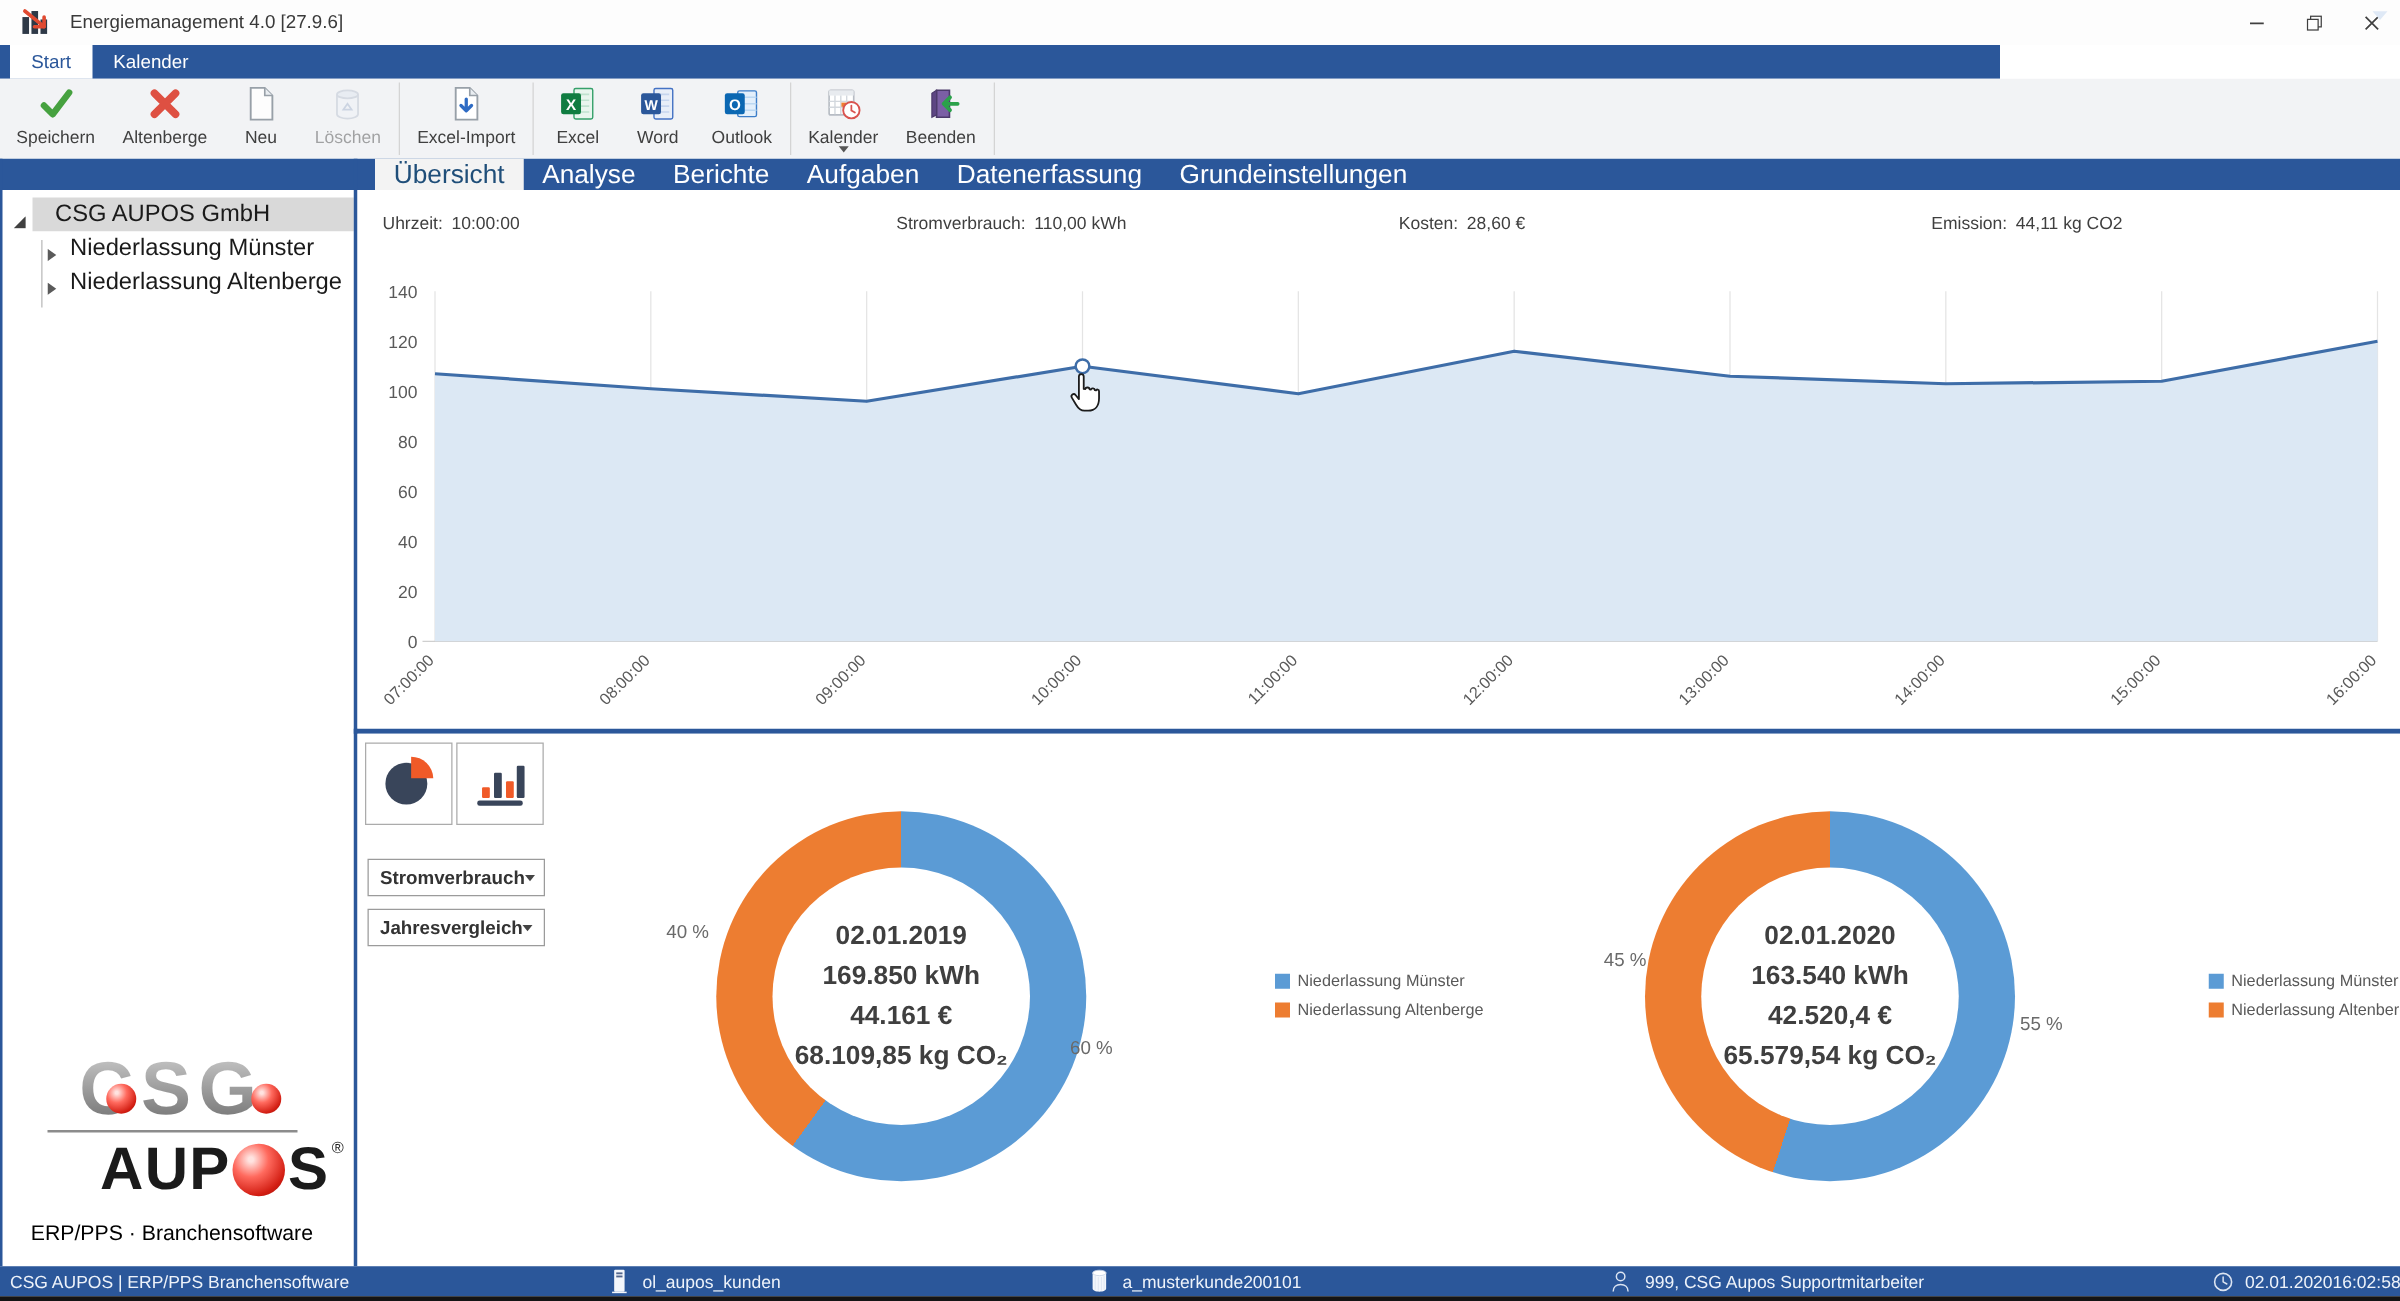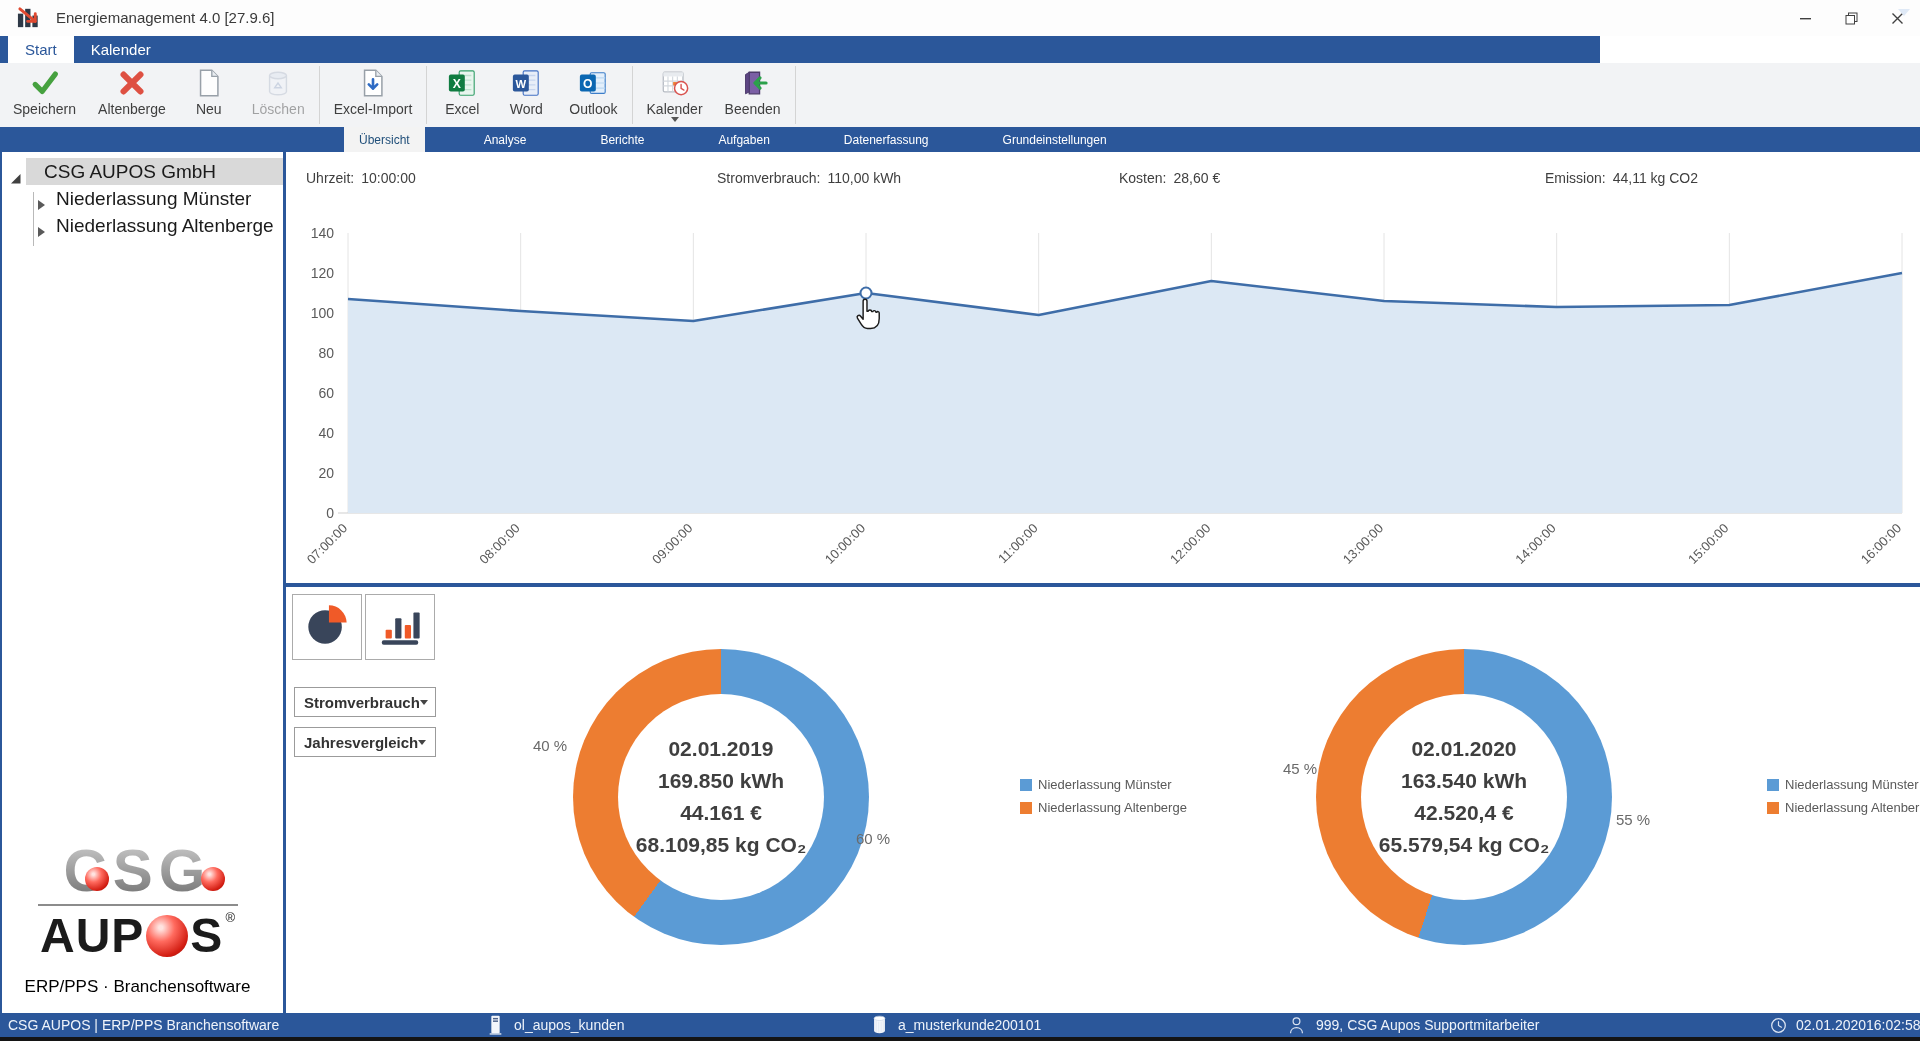--- a/index.html
+++ b/index.html
@@ -26,21 +26,21 @@
   .ribbon-button .ric{height:32px;display:flex;align-items:center;}
   .ribbon-button .rlabel{font-size:14px;color:#3f3f3f;margin-top:2px;white-space:nowrap;}
   .ribbon-button.disabled{opacity:.45;}
   .ribbon-button .rdrop{position:absolute;bottom:1px;left:50%;margin-left:-4px;width:0;height:0;
                  border:4px solid transparent;border-top:5px solid #555;}
   .ribbon-sep{width:1px;background:#d4d4d4;margin:3px 3px;}
   .ribbon-collapse{position:absolute;right:12px;bottom:5px;}
 
   
   .subtabs{position:absolute;left:0;top:127px;width:1920px;height:25px;background:#2b579a;display:flex;align-items:stretch;padding-left:300px;}
-  .subtab{padding:0 15px;display:flex;align-items:center;font-size:12px;color:#fff;margin-left:44px;}
+  .subtab{padding:0 15px;display:flex;align-items:center;font-size:21px;color:#fff;}
   .subtab.active{background:#f3f3f3;color:#1f4e79;}
   .subtab-overflow{position:absolute;right:10px;top:9px;width:0;height:0;border:6px solid transparent;border-top:7px solid #dfe9f6;}
 
   
   .sidebar{position:absolute;left:0;top:152px;width:283px;height:861px;background:#fff;padding-top:6px;}
   .frame-left{position:absolute;left:0;top:127px;width:2px;height:886px;background:#2b579a;}
   .vdivider{position:absolute;left:283px;top:127px;width:3px;height:886px;background:#2b579a;}
   .tree-row{position:relative;height:27px;display:flex;align-items:center;font-size:19px;color:#1a1a1a;}
   .tree-root{margin-left:26px;background:#d9d9d9;padding-left:18px;}
   .tree-root .tri{position:absolute;left:-15px;top:9px;}
@@ -76,21 +76,21 @@
   .legend-text{font-size:13px;color:#595959;white-space:nowrap;}
 
   
   .logo{position:absolute;left:0;right:8px;bottom:16px;text-align:center;}
   .logo-csg{position:relative;display:inline-block;font-size:60px;font-weight:800;letter-spacing:6px;
             color:#8f8f8f;background:linear-gradient(#cccccc,#6e6e6e);-webkit-background-clip:text;background-clip:text;
             -webkit-text-fill-color:transparent;line-height:62px;}
   .sphere{border-radius:50%;background:radial-gradient(circle at 35% 30%, #ffe3e0 5%, #ff6a5e 35%, #d21d12 72%, #8f0e07 100%);}
   .logo-csg .sphere{position:absolute;width:24px;height:24px;top:27px;}
   .logo-rule{width:200px;border:none;border-top:2px solid #8c8c8c;margin:2px auto 6px auto;}
-  .logo-aupos{display:flex;align-items:center;justify-content:center;gap:2px;}
+  .logo-aupos{display:flex;align-items:center;justify-content:flex-end;gap:2px;}
   .logo-aupos .txt{font-size:48px;font-weight:900;color:#1b1b1b;letter-spacing:1px;line-height:48px;}
   .logo-aupos .sphere{width:42px;height:42px;}
   .logo-reg{font-size:13px;color:#1b1b1b;align-self:flex-start;margin-top:-2px;}
   .logo-tagline{font-size:17px;color:#000000;margin-top:17px;}
 
   
   .statusbar{position:absolute;left:0;top:1013px;width:1920px;height:24px;background:#2b579a;color:#eef3fa;font-size:14px;}
   .sb-item{position:absolute;top:0;height:24px;display:flex;align-items:center;white-space:nowrap;}
   .bottomstrip{position:absolute;left:0;top:1037px;width:1920px;height:4px;background:#141414;}
 </style>

